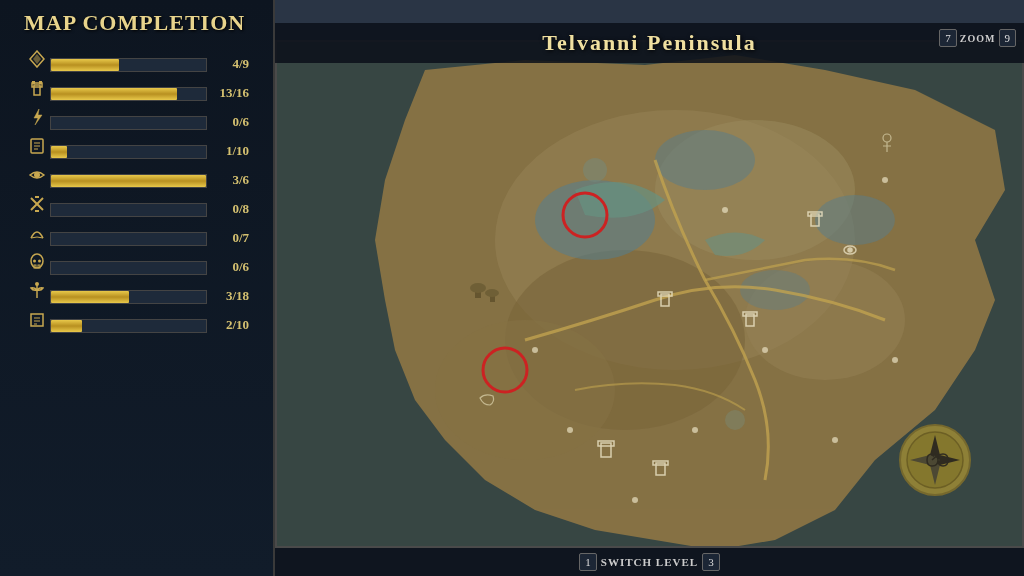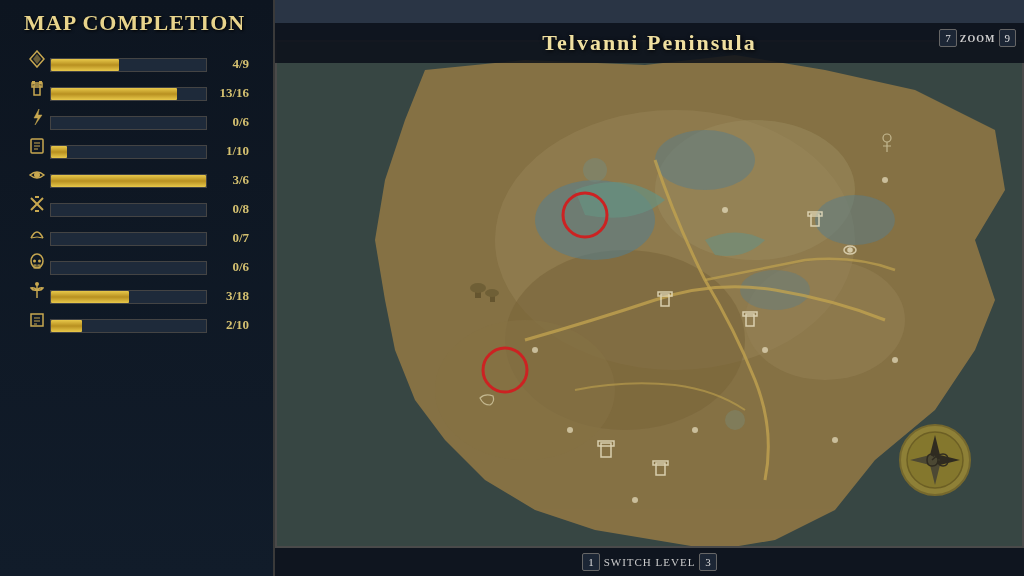--- a/index.html
+++ b/index.html
@@ -136,21 +136,21 @@
       display: flex;
       align-items: center;
       justify-content: center;
       gap: 4px;
       z-index: 10;
     }
 
     .switch-label {
       color: #ccc;
       font-size: 11px;
-      font-weight: normal;
+      font-weight: bold;
       letter-spacing: 1px;
     }
 
     
     #map-canvas {
       position: absolute;
       top: 40px;
       bottom: 28px;
       left: 0;
       right: 0;

